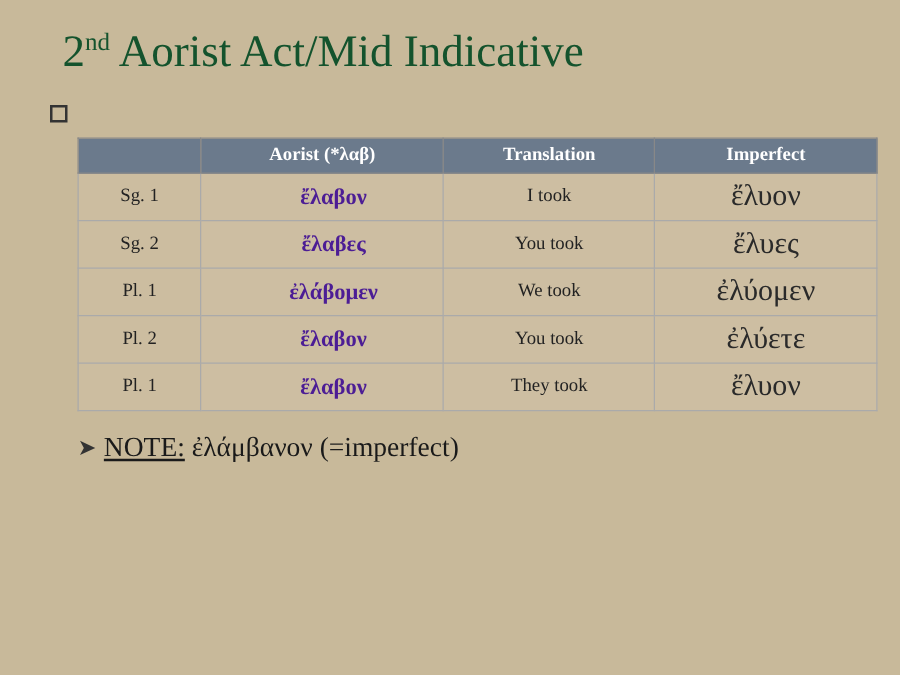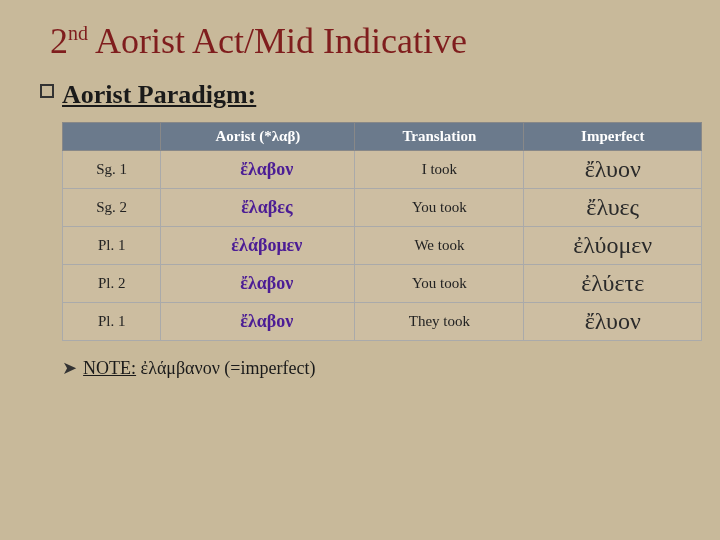--- a/index.html
+++ b/index.html
@@ -15,21 +15,21 @@
     .page {
       width: 720px;
       height: 540px;
       padding: 20px 40px;
       position: relative;
     }
 
     .main-title {
       font-size: 36px;
       font-weight: normal;
-      color: #7f1d1d;
+      color: #14532d;
       margin-bottom: 18px;
       margin-left: 10px;
     }
 
     .main-title sup {
       font-size: 20px;
       vertical-align: super;
     }
 
     .section-heading {
@@ -112,40 +112,39 @@
       margin-top: 6px;
     }
 
     .note-arrow {
       font-size: 18px;
       margin-right: 6px;
       color: #333;
     }
 
     .note-text {
-      font-size: 18px;
+      font-size: 22px;
       color: #1a1a1a;
     }
 
     .note-text u {
       text-decoration: underline;
     }
   </style>
 </head>
 <body>
 
 <div class="page">
 
   <h1 class="main-title">
     <span>2</span><sup>nd</sup><span> Aorist Act/Mid Indicative</span>
   </h1>
 
   <div class="section-heading">
     <span class="checkbox-bullet"></span>
-    <span class="section-title">Aorist Paradigm:</span>
   </div>
 
   <table class="paradigm-table">
     <thead>
       <tr>
         <th></th>
         <th>Aorist (*λαβ)</th>
         <th>Translation</th>
         <th>Imperfect</th>
       </tr>

